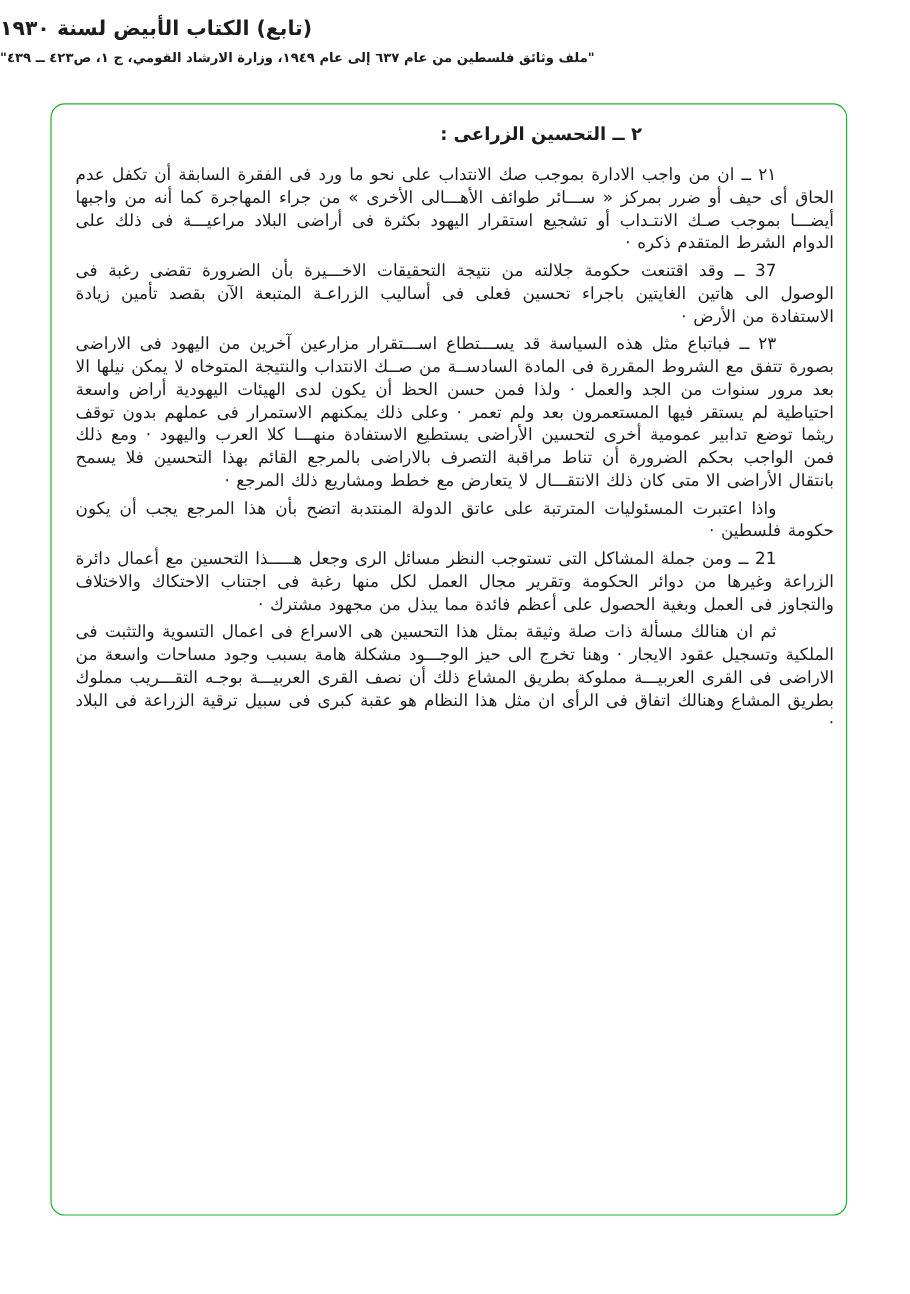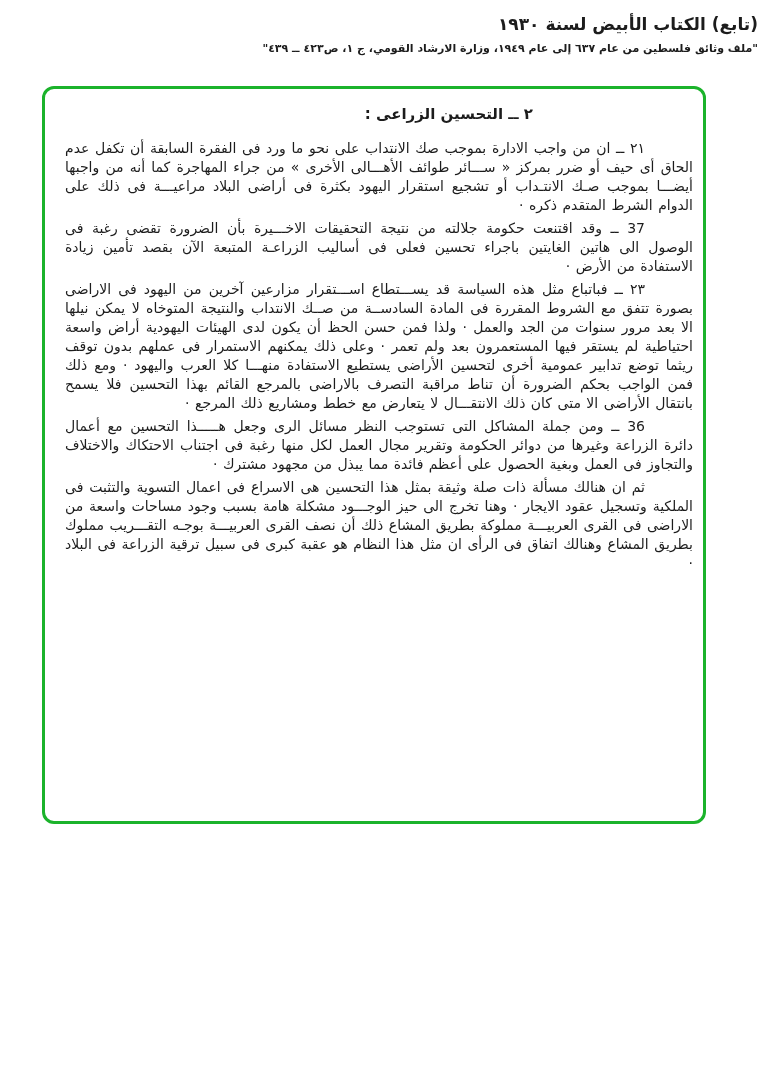--- a/index.html
+++ b/index.html
@@ -10,41 +10,41 @@
   body {
     position: relative;
     width: 758px;
     height: 1078px;
     overflow: hidden;
     font-family: "DejaVu Sans", "Liberation Sans", sans-serif;
     color: #1c1c1c;
   }
   .header {
     direction: rtl;
-    text-align: right;
+    text-align: left;
     padding-top: 14px;
   }
   .doc-title {
     font-size: 17px;
     font-weight: bold;
     letter-spacing: 0.5px;
   }
   .doc-source {
     font-size: 11px;
     font-weight: bold;
     margin-top: 8px;
   }
   .green-box {
     position: absolute;
     left: 42px;
     top: 86px;
     width: 664px;
-    height: 738px;
+    height: 927px;
     box-sizing: border-box;
-    border: 3px solid #be185d;
+    border: 1px solid #be185d;
     border-radius: 12px;
     background: #ffffff;
     padding: 6px 10px 0 20px;
     direction: rtl;
     overflow: hidden;
   }
   .section-heading {
     font-size: 15px;
     font-weight: bold;
     margin: 10px 160px 16px 0;
@@ -68,19 +68,20 @@
 
 <div class="green-box" style="border-color: rgb(27, 179, 43);">
   <h2 class="section-heading">٢ ــ التحسين الزراعى :</h2>
 
   <p class="para">٢١ ــ ان من واجب الادارة بموجب صك الانتداب على نحو ما ورد فى الفقرة السابقة أن تكفل عدم الحاق أى حيف أو ضرر بمركز « ســـائر طوائف الأهـــالى الأخرى » من جراء المهاجرة كما أنه من واجبها أيضـــا بموجب صـك الانتـداب أو تشجيع استقرار اليهود بكثرة فى أراضى البلاد مراعيـــة فى ذلك على الدوام الشرط المتقدم ذكره ·</p>
 
   <p class="para">37 ــ وقد اقتنعت حكومة جلالته من نتيجة التحقيقات الاخـــيرة بأن الضرورة تقضى رغبة فى الوصول الى هاتين الغايتين باجراء تحسين فعلى فى أساليب الزراعـة المتبعة الآن بقصد تأمين زيادة الاستفادة من الأرض ·</p>
 
   <p class="para">٢٣ ــ فباتباع مثل هذه السياسة قد يســـتطاع اســـتقرار مزارعين آخرين من اليهود فى الاراضى بصورة تتفق مع الشروط المقررة فى المادة السادســة من صــك الانتداب والنتيجة المتوخاه لا يمكن نيلها الا بعد مرور سنوات من الجد والعمل · ولذا فمن حسن الحظ أن يكون لدى الهيئات اليهودية أراض واسعة احتياطية لم يستقر فيها المستعمرون بعد ولم تعمر · وعلى ذلك يمكنهم الاستمرار فى عملهم بدون توقف ريثما توضع تدابير عمومية أخرى لتحسين الأراضى يستطيع الاستفادة منهـــا كلا العرب واليهود · ومع ذلك فمن الواجب بحكم الضرورة أن تناط مراقبة التصرف بالاراضى بالمرجع القائم بهذا التحسين فلا يسمح بانتقال الأراضى الا متى كان ذلك الانتقـــال لا يتعارض مع خطط ومشاريع ذلك المرجع ·</p>
 
+  <p class="para">واذا اعتبرت المسئوليات المترتبة على عاتق الدولة المنتدبة اتضح بأن هذا المرجع يجب أن يكون حكومة فلسطين ·</p>
 
-  <p class="para">36 ــ ومن جملة المشاكل التى تستوجب النظر مسائل الرى وجعل هـــــذا التحسين مع أعمال دائرة الزراعة وغيرها من دوائر الحكومة وتقرير مجال العمل لكل منها رغبة فى اجتناب الاحتكاك والاختلاف والتجاوز فى العمل وبغية الحصول على أعظم فائدة مما يبذل من مجهود مشترك ·</p>
+  <p class="para">21 ــ ومن جملة المشاكل التى تستوجب النظر مسائل الرى وجعل هـــــذا التحسين مع أعمال دائرة الزراعة وغيرها من دوائر الحكومة وتقرير مجال العمل لكل منها رغبة فى اجتناب الاحتكاك والاختلاف والتجاوز فى العمل وبغية الحصول على أعظم فائدة مما يبذل من مجهود مشترك ·</p>
 
 
   <p class="para">ثم ان هنالك مسألة ذات صلة وثيقة بمثل هذا التحسين هى الاسراع فى اعمال التسوية والتثبت فى الملكية وتسجيل عقود الايجار · وهنا تخرج الى حيز الوجـــود مشكلة هامة بسبب وجود مساحات واسعة من الاراضى فى القرى العربيـــة مملوكة بطريق المشاع ذلك أن نصف القرى العربيـــة بوجـه التقـــريب مملوك بطريق المشاع وهنالك اتفاق فى الرأى ان مثل هذا النظام هو عقبة كبرى فى سبيل ترقية الزراعة فى البلاد ·</p>
 
 </div>
 
 </body></html>

